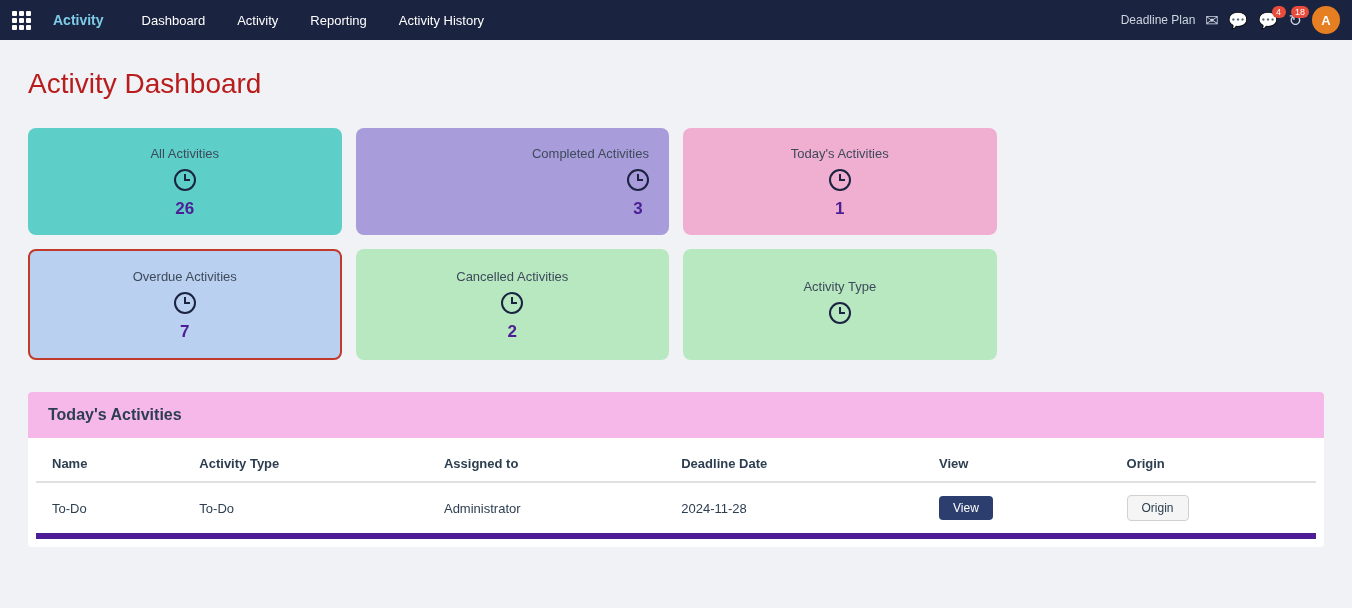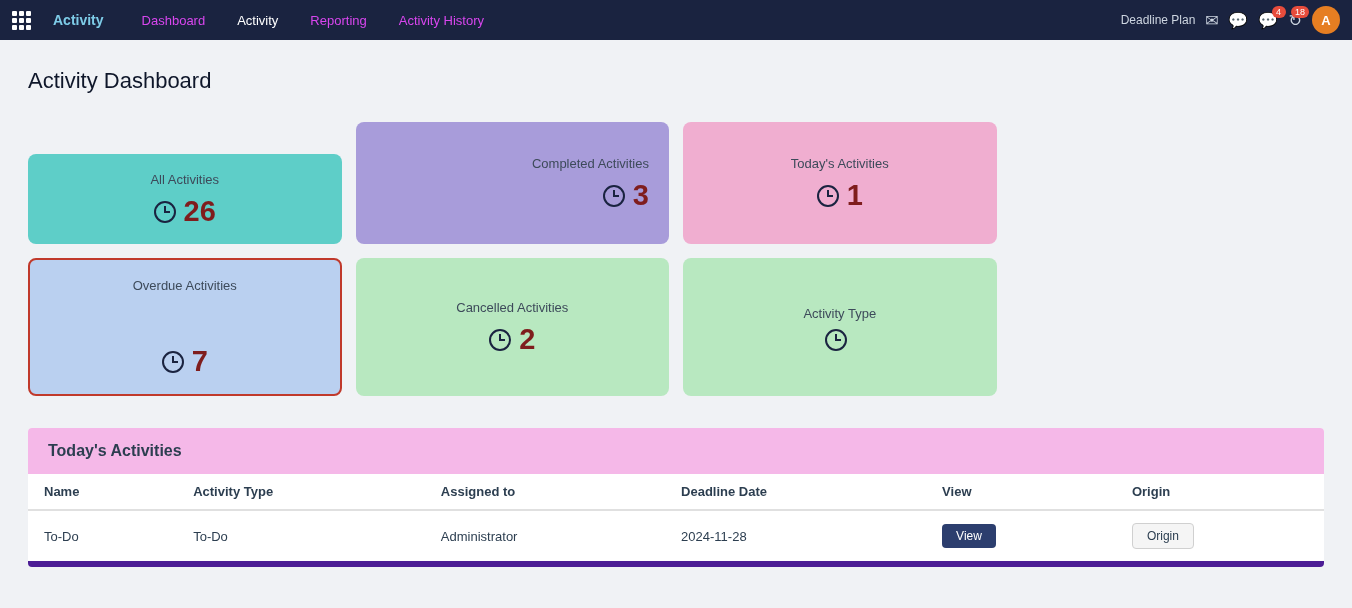--- a/index.html
+++ b/index.html
@@ -29,21 +29,21 @@
       display: block;
     }
     .topnav .brand {
       font-weight: bold;
       font-size: 14px;
       margin-right: 16px;
       color: #7ecce8;
     }
     .topnav .nav-item {
       font-size: 13px;
-      color: #d946ef;
+      color: #ffffff;
       padding: 4px 10px;
       cursor: pointer;
       border-radius: 4px;
     }
     .topnav .nav-item.active { color: #fff; font-weight: 500; }
 
     .topnav-right {
       margin-left: auto;
       display: flex;
       align-items: center;
@@ -77,23 +77,23 @@
       color: #fff;
       font-weight: bold;
       font-size: 13px;
       cursor: pointer;
     }
 
     
     .main { padding: 28px 28px 20px 28px; }
 
     .page-title {
-      font-size: 22px;
+      font-size: 28px;
       font-weight: 400;
-      color: #0f172a;
+      color: #b91c1c;
       margin-bottom: 28px;
     }
 
     
     .cards-grid {
       display: grid;
       grid-template-columns: repeat(4, 1fr);
       grid-template-rows: auto auto;
       gap: 14px;
       margin-bottom: 32px;
@@ -112,23 +112,24 @@
     .card-label {
       font-size: 13px;
       color: #3d4a5a;
       margin-bottom: 8px;
       text-align: center;
     }
     .card-value {
       display: flex;
       align-items: center;
       gap: 8px;
-      font-size: 29px;
+      font-size: 17px;
       font-weight: 600;
-      color: #7f1d1d;
+      color: #4c1d95;
+      flex-direction: column;
     }
     .card-value .clock-icon {
       width: 22px; height: 22px;
       border: 2.5px solid #1a2340;
       border-radius: 50%;
       position: relative;
       display: inline-flex;
       align-items: center;
       justify-content: center;
       flex-shrink: 0;
@@ -145,48 +146,47 @@
     .card-value .clock-icon::after {
       content: '';
       position: absolute;
       width: 5px; height: 2px;
       background: #1a2340;
       top: 50%; left: 50%;
       transform: translateY(-50%);
     }
 
     
-    .card-all { background: #5ecec8; margin-top: 32px; }
+    .card-all { background: #5ecec8; }
     .card-planned { background: #e8c9a0; }
     .card-completed { background: #a89cda; align-items: flex-end; }
     .card-today { background: #f0aed0; }
     .card-overdue {
       background: #bad0f0;
       border: 2.5px solid #c0392b;
-      gap: 44px;
     }
     .card-cancelled { background: #b8e8c0; }
     .card-acttype { background: #b8e8c0; }
 
     
     .card-overdue { grid-column: 1; grid-row: 2; }
     .card-cancelled { grid-column: 2; grid-row: 2; }
     .card-acttype { grid-column: 3; grid-row: 2; }
 
     
     .today-section { background: #fff; border-radius: 4px; overflow: hidden; }
     .today-header {
       background: #f5b8e8;
       padding: 14px 20px;
       font-size: 16px;
       font-weight: 600;
       color: #2c3e50;
     }
 
-    .table-container { padding: 0; }
+    .table-container { padding: 8px; }
     table { width: 100%; border-collapse: collapse; }
     thead tr { border-bottom: 2px solid #e0e0e0; }
     thead th {
       text-align: left;
       padding: 10px 16px;
       font-size: 13px;
       font-weight: 600;
       color: #2c3e50;
     }
     tbody tr { border-bottom: 6px solid #4c1d95; }

